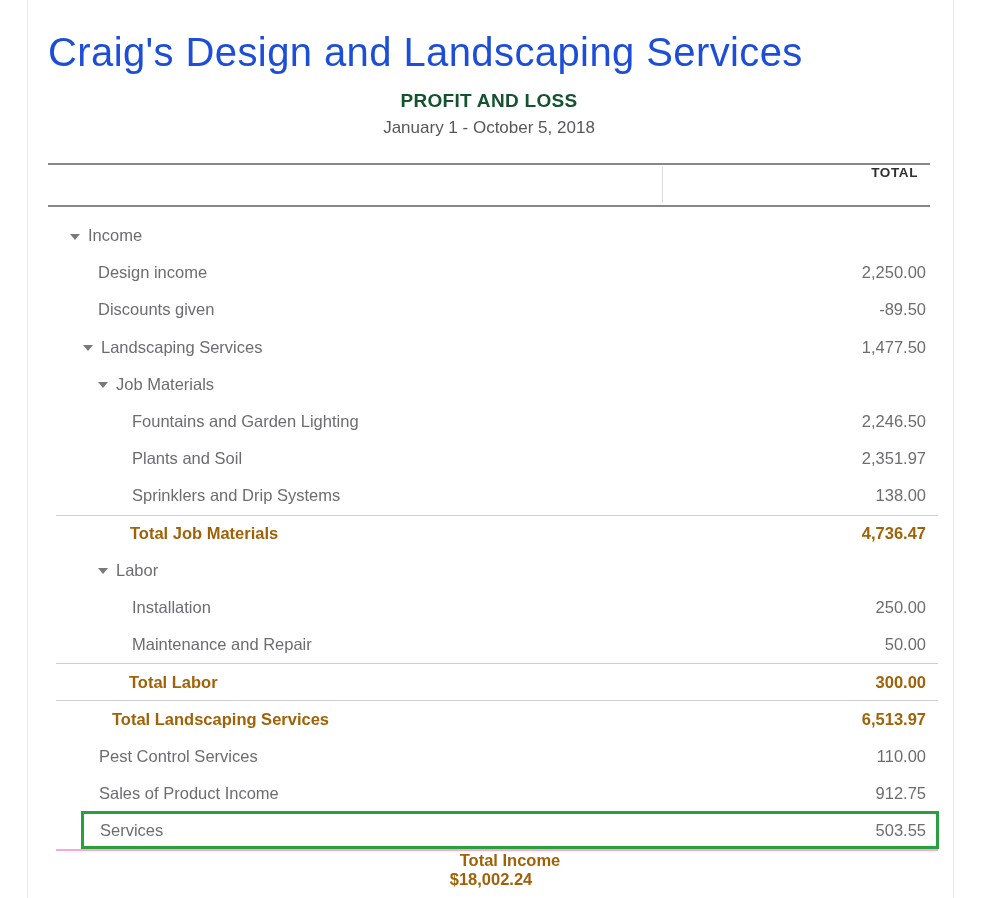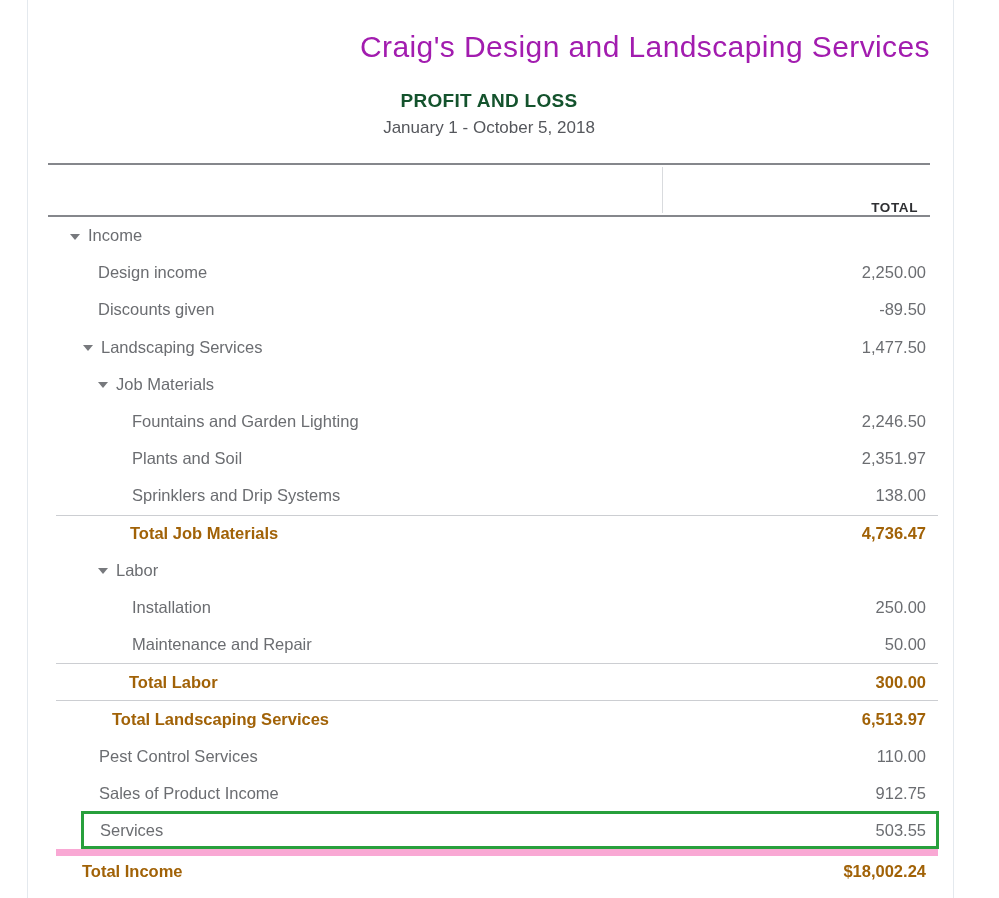--- a/index.html
+++ b/index.html
@@ -7,58 +7,58 @@
   body { font-family: "Liberation Sans", sans-serif; position: relative; overflow: hidden; }
 
   .edge { position: absolute; top: 0; bottom: 0; width: 1px; background: #e4e9ee; }
   .edge-left  { left: 27px; }
   .edge-right { left: 953px; }
 
   .content { position: absolute; left: 48px; top: 0; width: 882px; height: 898px; }
 
   .company-title {
     position: absolute; top: 30px; left: 0; right: 0;
-    text-align: right; font-size: 30px; font-weight: 300;
-    color: #a21caf; letter-spacing: 0.4px;
+    text-align: left; font-size: 40px; font-weight: 300;
+    color: #1d4ed8; letter-spacing: 0.4px;
   }
   .report-title {
     position: absolute; top: 90px; left: 0; right: 0;
     text-align: center; font-size: 19px; font-weight: bold;
     color: #14532d; letter-spacing: 0.3px;
   }
   .report-period {
     position: absolute; top: 118px; left: 0; right: 0;
     text-align: center; font-size: 17px; color: #55575c;
   }
 
   .table-header {
-    position: absolute; top: 163px; left: 0; width: 100%; height: 54px;
+    position: absolute; top: 163px; left: 0; width: 100%; height: 44px;
     border-top: 2px solid #85878c; border-bottom: 2px solid #85878c;
-    display: flex; align-items: flex-end; justify-content: flex-end;
+    display: flex; align-items: flex-start; justify-content: flex-end;
   }
   .table-header .col-total {
     padding-right: 12px; font-size: 13.5px; font-weight: bold;
     color: #2e2f32; letter-spacing: 0.6px;
   }
   .header-col-divider {
     position: absolute; left: 614px; top: 2px; bottom: 2px;
     width: 1px; background: #d9dbde;
   }
 
   .tbody { position: absolute; top: 217px; left: 8px; width: 100%; }
   .row {
     position: relative; height: 37.2px; width: 100%;
     display: flex; align-items: center; justify-content: space-between;
     font-size: 16.5px; color: #6b6d71;
   }
   .row .label { white-space: nowrap; display: flex; align-items: center; }
   .row .value { padding-right: 12px; white-space: nowrap; }
   .row.bold { font-weight: bold; color: #a16207; }
   .row.div-light { border-top: 1px solid #ccced2; }
-  .row.div-dark  { border-top: 7px solid #f9a8d4; }
+  .row.div-dark  { border-top: 2px solid #f9a8d4; flex-direction: column; }
 
   .tri {
     display: inline-block; width: 0; height: 0;
     border-left: 5px solid transparent; border-right: 5px solid transparent;
     border-top: 6.5px solid #77797d; margin-right: 8px; margin-top: 2px;
   }
 
   .highlight-box {
     position: absolute; left: 25px; top: -1px; width: 858px; height: 38px;
     border: 3px solid #28a03c; pointer-events: none; z-index: 3;

